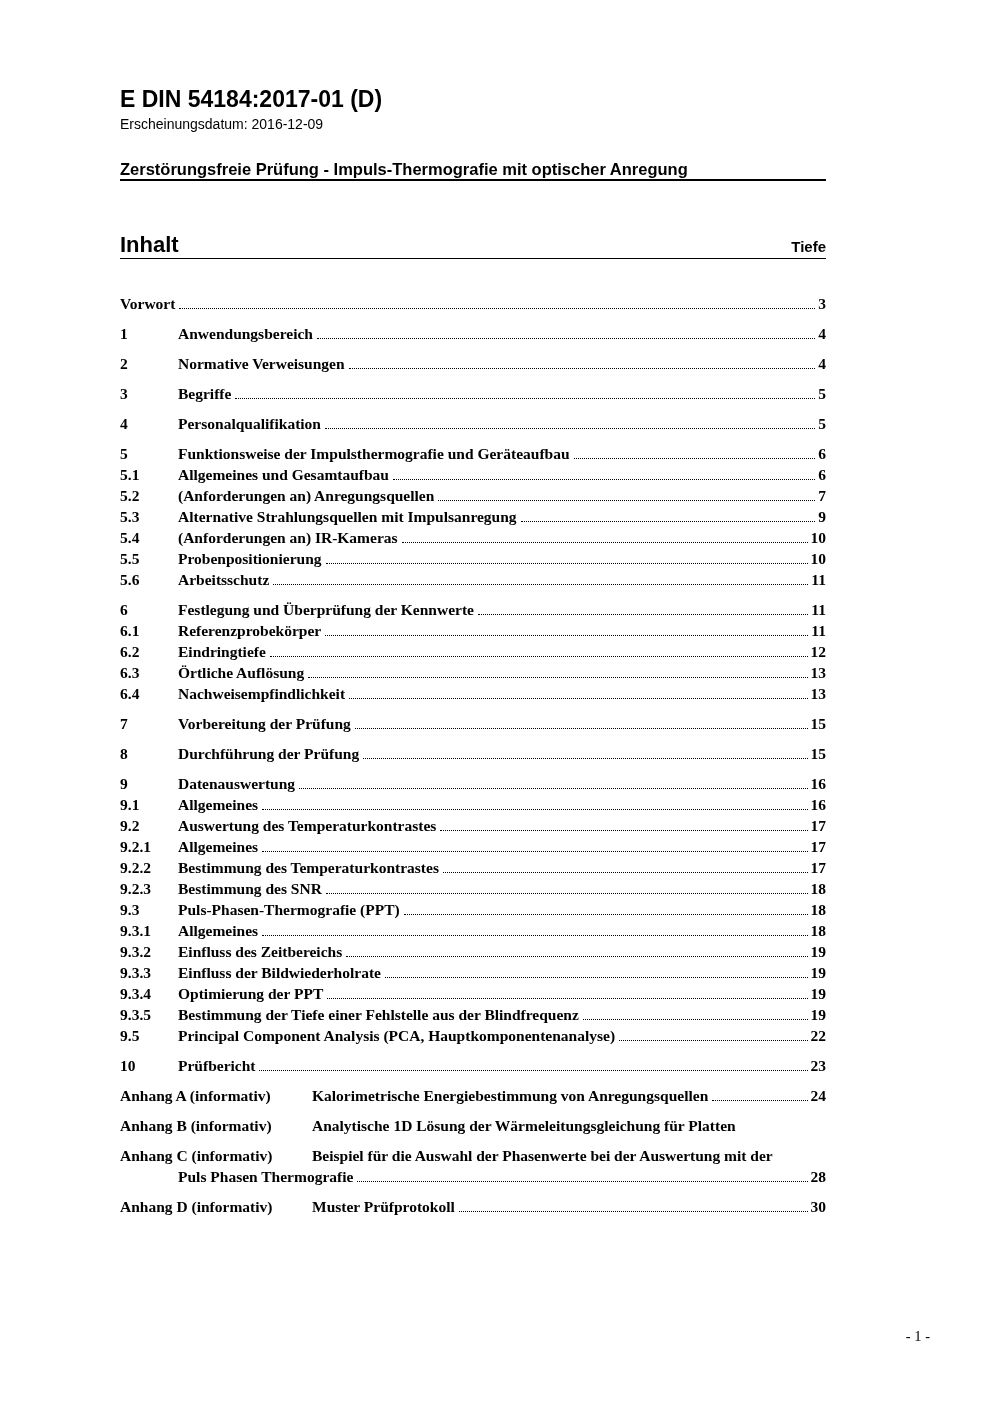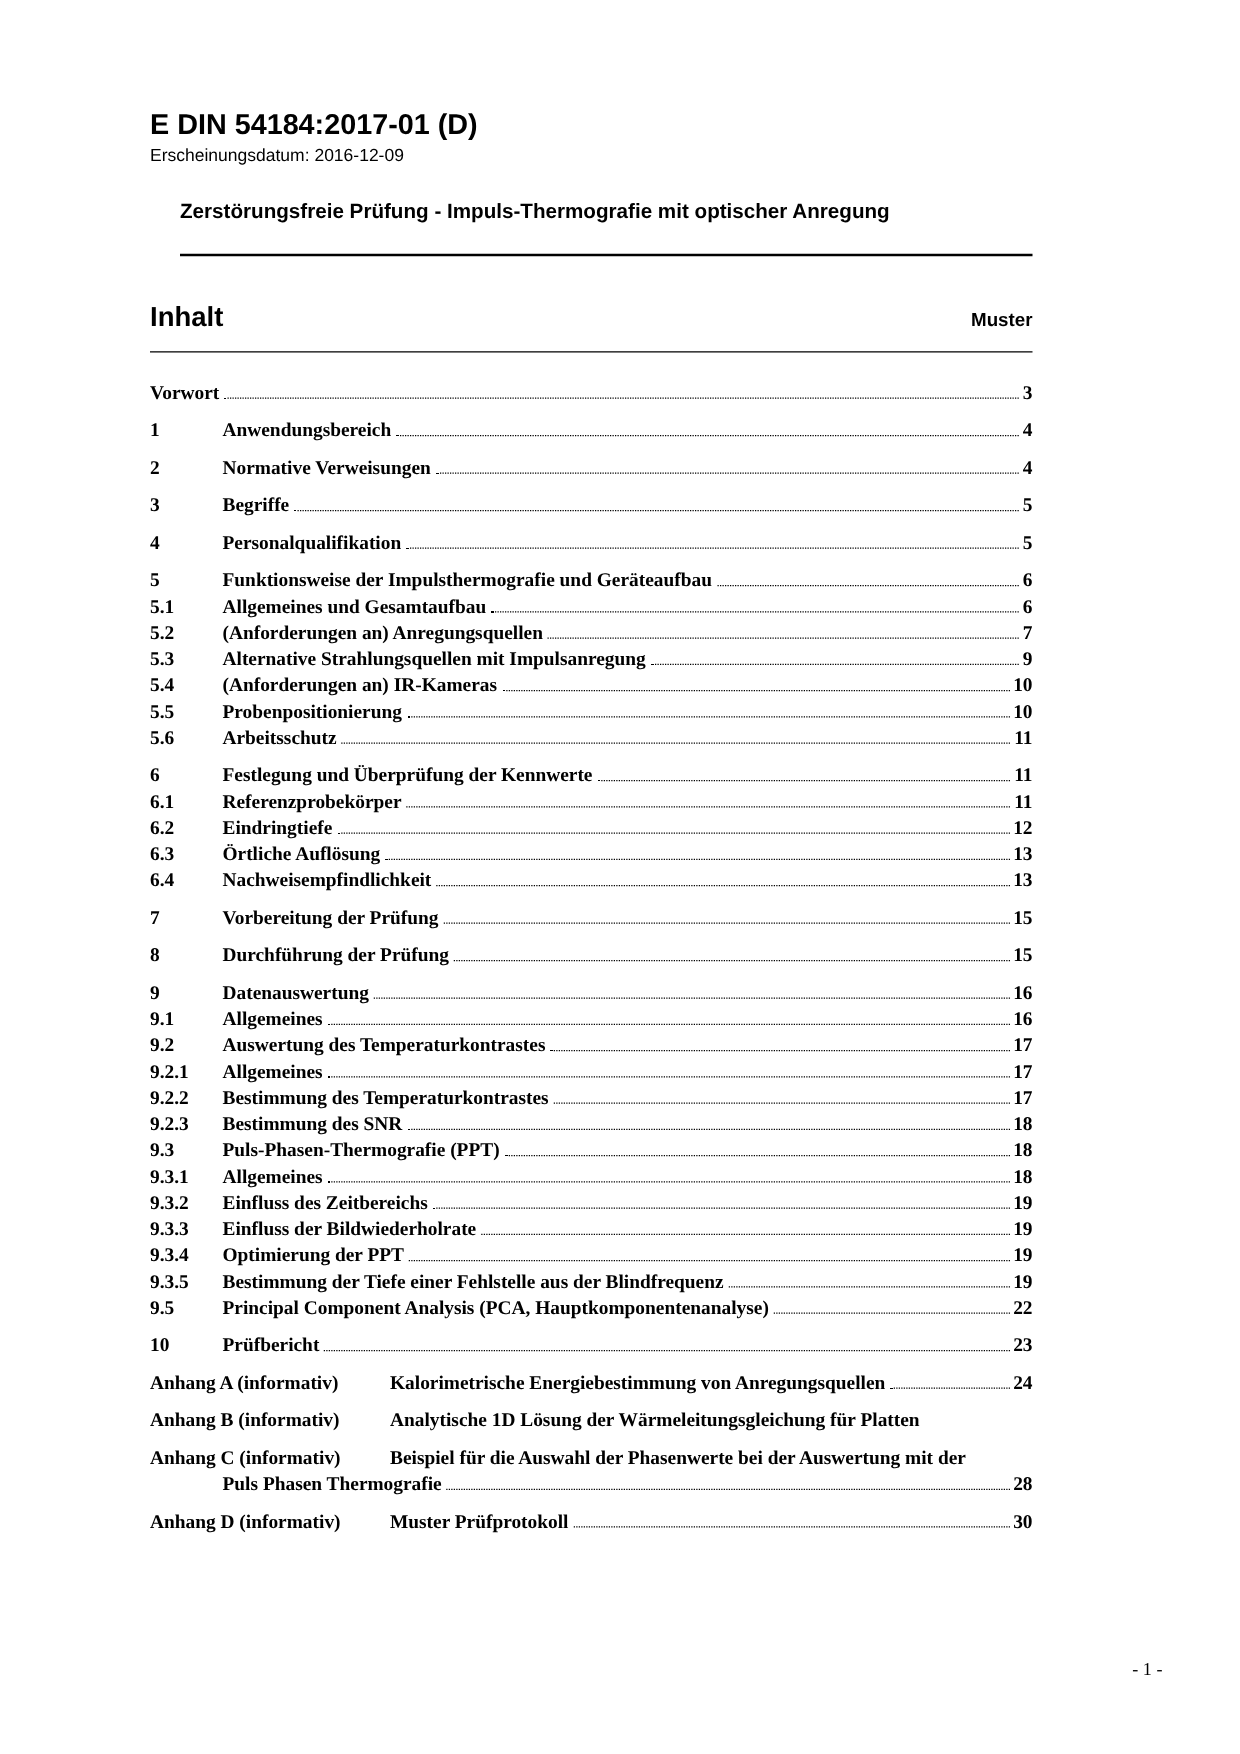--- a/index.html
+++ b/index.html
@@ -36,46 +36,44 @@
     font-family: "Liberation Sans", sans-serif;
     font-size: 14px;
     line-height: 18px;
     margin-top: 3px;
   }
   .doc-title {
     font-family: "Liberation Sans", sans-serif;
     font-weight: bold;
     font-size: 16.5px;
     margin-top: 27px;
-    padding-bottom: 24px;
+    padding-bottom: 0;
     border-bottom: 2px solid #000;
-    margin-left: 24px;
   }
   
   .toc-head {
     display: flex;
     align-items: baseline;
     justify-content: space-between;
-    margin-top: 36px;
-    padding-bottom: 14px;
+    margin-top: 51px;
     border-bottom: 1.5px solid #000;
   }
   .toc-heading {
     font-family: "Liberation Sans", sans-serif;
     font-weight: bold;
     font-size: 22px;
   }
   .toc-page-col {
     font-family: "Liberation Sans", sans-serif;
     font-weight: bold;
     font-size: 15px;
   }
   
   .toc {
-    margin-top: 22px;
+    margin-top: 34px;
     font-family: "Liberation Serif", serif;
     font-weight: bold;
     font-size: 15.5px;
     line-height: 21px;
   }
   .toc-entry.gap { margin-top: 9px; }
   .toc-line {
     display: flex;
     align-items: baseline;
   }
@@ -106,21 +104,21 @@
 <div class="page">
 
   <div class="doc-number">E DIN 54184:2017-01 (D)</div>
 
   <div class="pub-date">Erscheinungsdatum: 2016-12-09</div>
 
   <div class="doc-title">Zerstörungsfreie Prüfung - Impuls-Thermografie mit optischer Anregung</div>
 
   <div class="toc-head">
     <span class="toc-heading">Inhalt</span>
-    <span class="toc-page-col">Muster</span>
+    <span class="toc-page-col">Tiefe</span>
   </div>
 
   <div class="toc">
       <div class="toc-entry">
         <div class="toc-line">
           <span class="t">Vorwort</span>
           <span class="dots"></span>
           <span class="pg">3</span>
         </div>
       </div>

